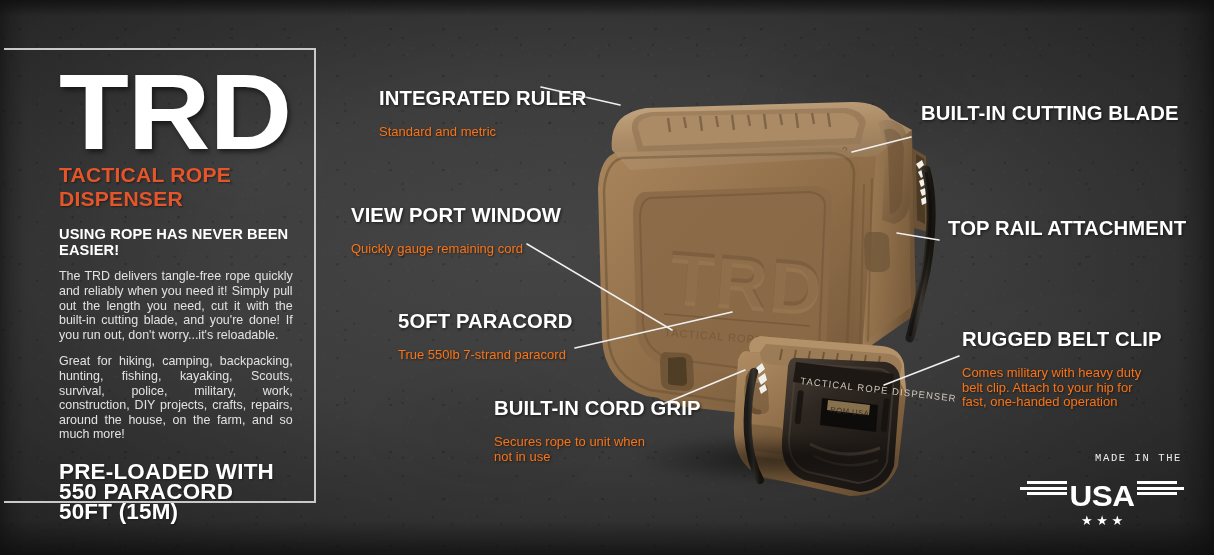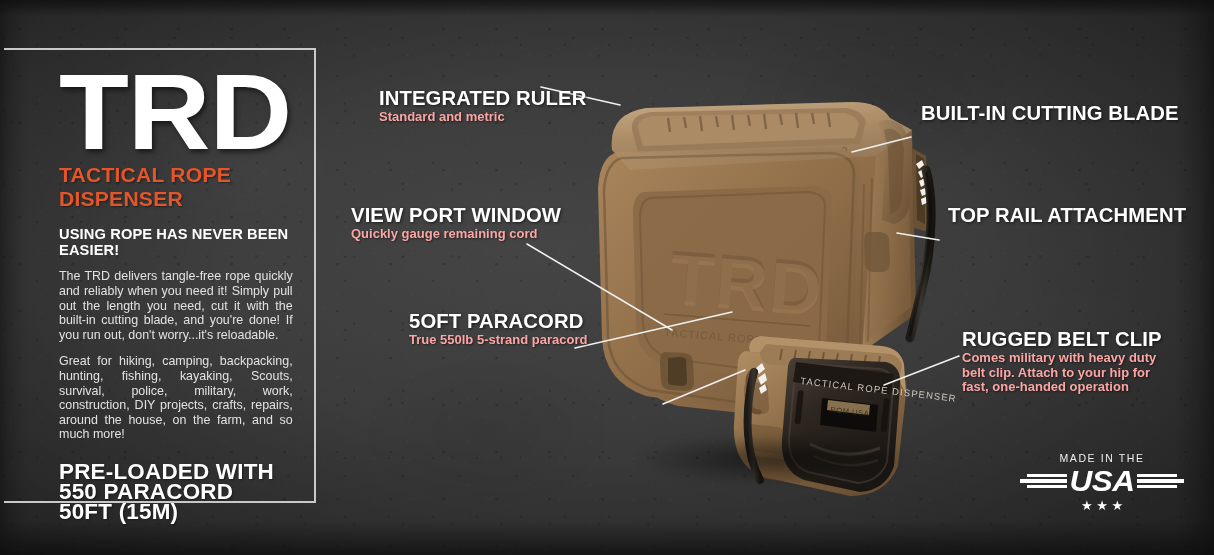--- a/index.html
+++ b/index.html
@@ -142,49 +142,48 @@
     line-height:21px;
     letter-spacing:.1px;
     color:#ffffff;
     white-space:nowrap;
     transform:scaleX(1.04);
     transform-origin:left center;
     text-shadow:1px 1px 3px rgba(0,0,0,.6);
   }
   .callout.right .ttl{ transform-origin:left center; }
   .callout .desc{
-    margin-top:1px;
+    margin-top:16px;
     font-size:13px;
     line-height:14.6px;
-    color:#fca5a5;
+    color:#f97316;
     white-space:pre-line;
     text-shadow:1px 1px 2px rgba(0,0,0,.5);
-    font-weight:bold;
   }
 
   
   .leaders{ position:absolute; inset:0; pointer-events:none; }
 
   
   .usa-badge{
     position:absolute; left:1022px; top:452px;
     width:160px; height:62px;
     color:#fff;
   }
   .usa-top{
-    text-align:center;
-    font-family:Liberation Sans, sans-serif;
+    text-align:right;
+    font-family:Liberation Mono, monospace;
     font-size:10.5px; font-weight:normal;
     letter-spacing:1.6px;
     color:#efefef;
   }
   .usa-mid{
     position:relative;
-    display:flex; align-items:center; justify-content:center;
-    height:30px; margin-top:2px;font-style:italic;
+    display:flex; align-items:flex-start; justify-content:center;
+    height:30px; margin-top:17px;
   }
   .usa-word{
     font-family:"Liberation Sans Narrow","Liberation Sans", sans-serif;
     font-weight:bold; font-size:30px; line-height:30px;
     letter-spacing:-.5px;
     transform:scaleX(1.05);
     color:#ffffff;
   }
   .wing{ display:flex; flex-direction:column; gap:2.4px; }
   .wing.l{ margin-right:4px; align-items:flex-end; }
@@ -421,31 +420,36 @@
   <div class="callout left" style="left:379px; top:88px;">
     <div class="ttl">INTEGRATED RULER</div>
     <div class="desc">Standard and metric</div>
   </div>
 
   <div class="callout left" style="left:351px; top:205px;">
     <div class="ttl">VIEW PORT WINDOW</div>
     <div class="desc">Quickly gauge remaining cord</div>
   </div>
 
-  <div class="callout left" style="left:409px; top:311px;">
+  <div class="callout left" style="left:398px; top:311px;">
     <div class="ttl">5OFT PARACORD</div>
-    <div class="desc">True 550lb 5-strand paracord</div>
-  </div>
-
+    <div class="desc">True 550lb 7-strand paracord</div>
+  </div>
+
+  <div class="callout left" style="left:494px; top:398px;">
+    <div class="ttl">BUILT-IN CORD GRIP</div>
+    <div class="desc">Secures rope to unit when
+not in use</div>
+  </div>
 
   <div class="callout right" style="left:921px; top:103px;">
     <div class="ttl">BUILT-IN CUTTING BLADE</div>
   </div>
 
-  <div class="callout right" style="left:948px; top:205px;">
+  <div class="callout right" style="left:948px; top:218px;">
     <div class="ttl">TOP RAIL ATTACHMENT</div>
   </div>
 
   <div class="callout right" style="left:962px; top:329px;">
     <div class="ttl">RUGGED BELT CLIP</div>
     <div class="desc">Comes military with heavy duty
 belt clip. Attach to your hip for
 fast, one-handed operation</div>
   </div>
 

